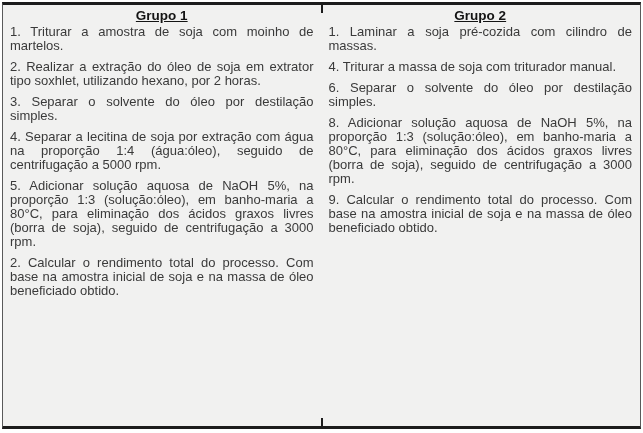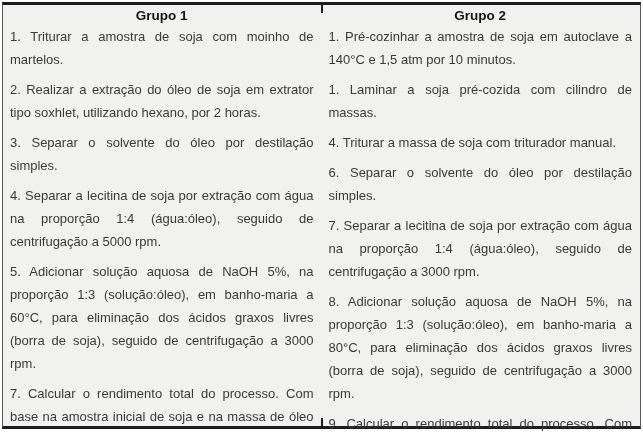--- a/index.html
+++ b/index.html
@@ -41,55 +41,54 @@
   .divider-tick.top { top: 0; }
   .divider-tick.bottom { bottom: 0; }
   .col {
     width: 50%;
     box-sizing: border-box;
     padding: 2px 8px 0 7px;
   }
   .col-header {
     text-align: center;
     font-weight: bold;
+    text-decoration: underline;
     color: #141414;
     font-size: 13.5px;
     line-height: 17px;
     margin-bottom: 1px;
   }
   .step {
     margin: 0 0 7px 0;
     text-align: justify;
     color: #3a3a3a;
     font-size: 13px;
-    line-height: 23px;
+    line-height: 14px;
   }
 </style>
 </head>
 <body>
 
 <div class="page">
   <div class="proc-table">
     <div class="divider-tick top"></div>
     <div class="divider-tick bottom"></div>
 
     <div class="col">
       <div class="col-header">Grupo 1</div>
       <p class="step">1. Triturar a amostra de soja com moinho de martelos.</p>
       <p class="step">2. Realizar a extração do óleo de soja em extrator tipo soxhlet, utilizando hexano, por 2 horas.</p>
       <p class="step">3. Separar o solvente do óleo por destilação simples.</p>
       <p class="step">4. Separar a lecitina de soja por extração com água na proporção 1:4 (água:óleo), seguido de centrifugação a 5000 rpm.</p>
-      <p class="step">5. Adicionar solução aquosa de NaOH 5%, na proporção 1:3 (solução:óleo), em banho-maria a 60°C, para eliminação dos ácidos graxos livres (borra de soja), seguido de centrifugação a 3000 rpm.</p>
-      <p class="step">7. Calcular o rendimento total do processo. Com base na amostra inicial de soja e na massa de óleo beneficiado obtido.</p>
+      <p class="step">5. Adicionar solução aquosa de NaOH 5%, na proporção 1:3 (solução:óleo), em banho-maria a 80°C, para eliminação dos ácidos graxos livres (borra de soja), seguido de centrifugação a 3000 rpm.</p>
+      <p class="step">2. Calcular o rendimento total do processo. Com base na amostra inicial de soja e na massa de óleo beneficiado obtido.</p>
     </div>
 
     <div class="col">
       <div class="col-header">Grupo 2</div>
-      <p class="step">1. Pré-cozinhar a amostra de soja em autoclave a 140°C e 1,5 atm por 10 minutos.</p>
       <p class="step">1. Laminar a soja pré-cozida com cilindro de massas.</p>
       <p class="step">4. Triturar a massa de soja com triturador manual.</p>
       <p class="step">6. Separar o solvente do óleo por destilação simples.</p>
-      <p class="step">7. Separar a lecitina de soja por extração com água na proporção 1:4 (água:óleo), seguido de centrifugação a 3000 rpm.</p>
       <p class="step">8. Adicionar solução aquosa de NaOH 5%, na proporção 1:3 (solução:óleo), em banho-maria a 80°C, para eliminação dos ácidos graxos livres (borra de soja), seguido de centrifugação a 3000 rpm.</p>
       <p class="step">9. Calcular o rendimento total do processo. Com base na amostra inicial de soja e na massa de óleo beneficiado obtido.</p>
     </div>
   </div>
 </div>
 
 </body></html>

